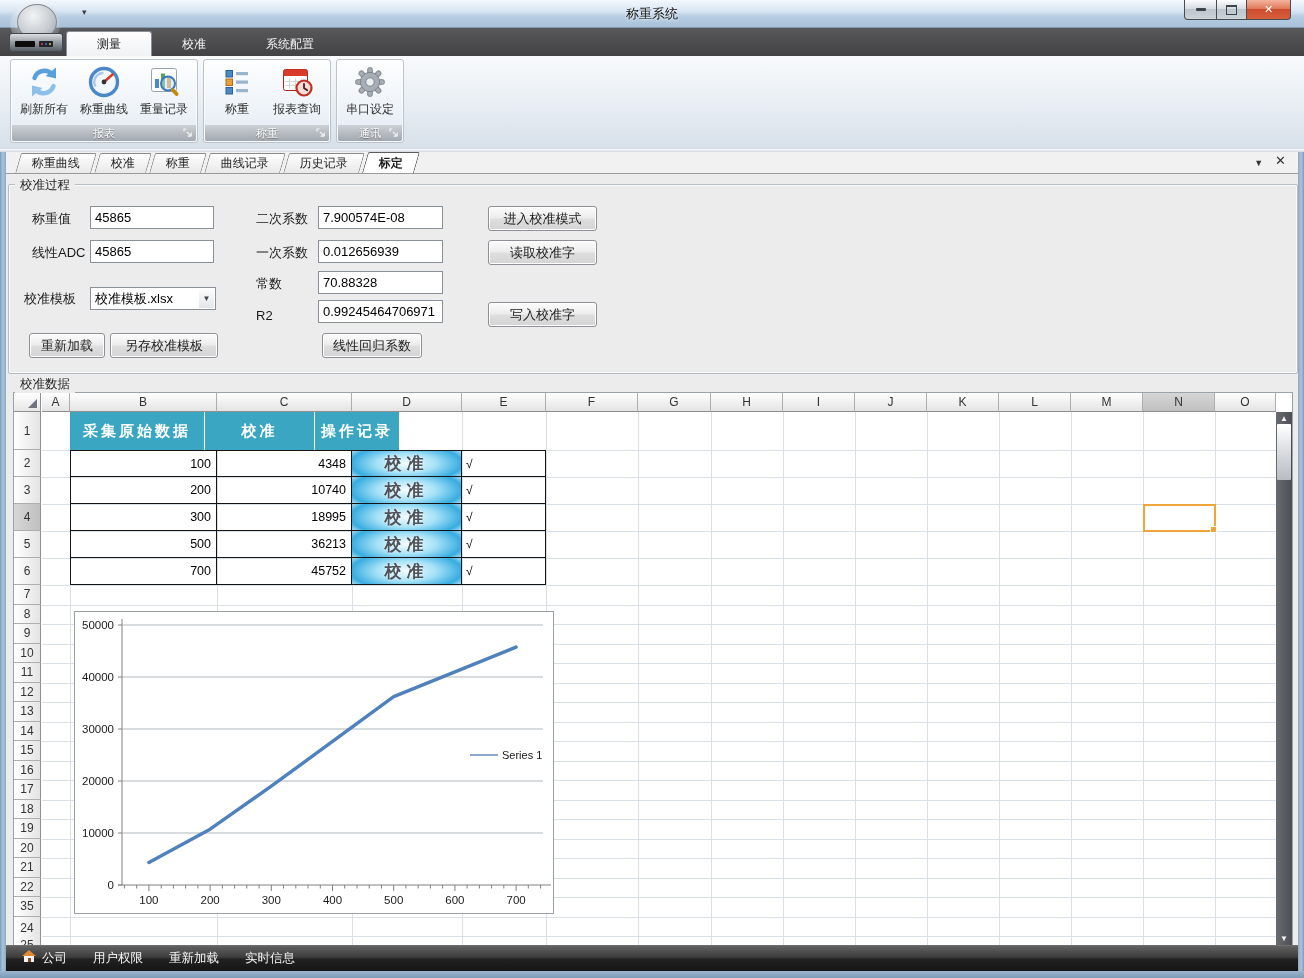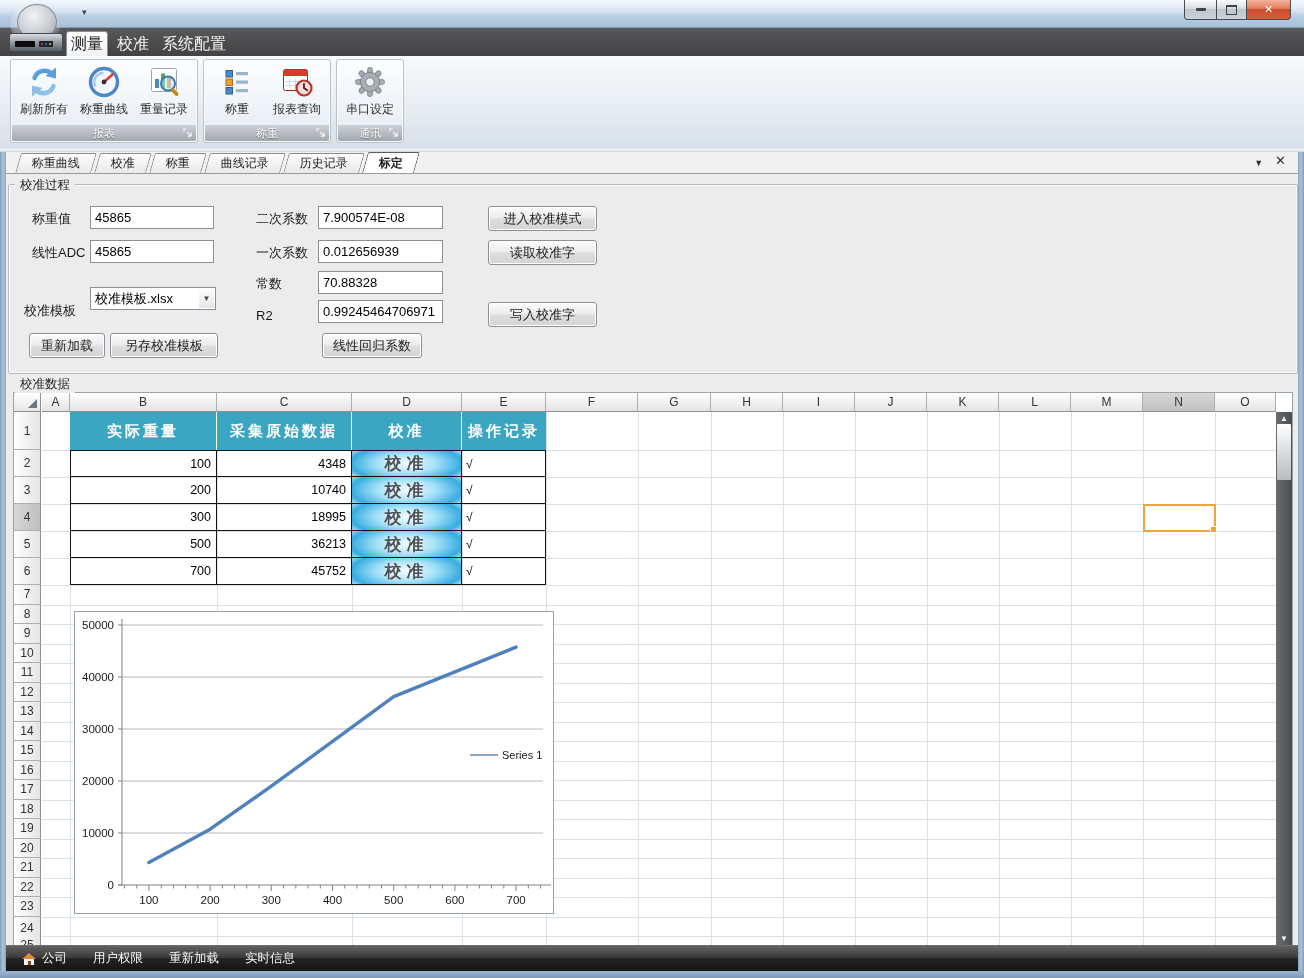--- a/index.html
+++ b/index.html
@@ -34,21 +34,21 @@
     background:radial-gradient(circle at 40% 32%,#f2f4f6,#c6cbd0 58%,#969da5);border:1px solid #848b92}
   #appicon .base{position:absolute;left:1px;bottom:1px;width:52px;height:17px;border-radius:3px;
     background:linear-gradient(#dcdfe2,#9aa1a7 45%,#565d64);border:1px solid #42484e}
   #appicon .screen{position:absolute;left:7px;bottom:6px;width:20px;height:6px;background:#0c0c0c;border-radius:1px}
   #appicon .leds{position:absolute;left:31px;bottom:6px;width:14px;height:6px;background:#20242a;border-radius:1px;
     display:flex;align-items:center;justify-content:space-evenly}
   #appicon .leds i{width:2px;height:2px;border-radius:50%}
   
   #ribtabs{position:absolute;left:0;right:0;top:27px;height:29px;z-index:4;
     background:linear-gradient(#59595c,#424245);display:flex;align-items:flex-end;padding-left:66px;box-sizing:border-box}
-  .rtab{height:23px;display:flex;align-items:center;padding:0 4px;margin-right:5px;font-size:16px;color:#f4f4f4}
+  .rtab{height:23px;display:flex;align-items:center;padding:0 30px;font-size:12px;color:#f4f4f4}
   .rtab.active{background:linear-gradient(#fefefe,#f0f2f4);color:#1c1c1c;border-radius:3px 3px 0 0;
     border:1px solid #88909a;border-bottom:none;height:24px}
   
   #ribbon{position:absolute;left:0;right:0;top:56px;height:93px;z-index:3;
     background:linear-gradient(#f8fafc,#e7edf3 55%,#d7e0e9);border-bottom:1px solid #99a5b2}
   #ribgroups{position:absolute;left:10px;top:3px;bottom:6px;display:flex;gap:5px}
   .rgroup{position:relative;border:1px solid #bac3cc;border-radius:3px;padding:2px 3px 18px 3px;display:flex;
     background:linear-gradient(#fdfeff,#eff4f9 55%,#e3eaf2);box-shadow:inset 0 0 0 1px rgba(255,255,255,.7)}
   .rbtn{min-width:50px;display:flex;flex-direction:column;align-items:center;padding:3px 5px 0 5px;border-radius:3px;cursor:default}
   .rbtn .ic{width:34px;height:34px;margin-bottom:2px}
@@ -125,36 +125,37 @@
   #chartbox svg{font-family:"Liberation Sans","DejaVu Sans",sans-serif}
   #vsb{position:absolute;top:19px;bottom:0;width:16px;background:linear-gradient(90deg,#686c70,#4b4f53);z-index:5}
   #vsb .thumb{position:absolute;left:1px;right:1px;top:12px;height:56px;border-radius:1px;
     background:linear-gradient(#ffffff,#d2d6da 60%,#b9bdc1)}
   #vsb .ar{position:absolute;left:0;right:0;display:flex;justify-content:center;color:#f2f2f2;font-size:8px}
   #vsb .up{top:2px} #vsb .dn{bottom:2px}
   
   #statusbar{position:absolute;left:6px;right:6px;bottom:7px;height:26px;z-index:4;
     background:linear-gradient(#616161,#3c3c3c 45%,#222 52%,#141414);border-top:1px solid #6e6e6e;
     display:flex;align-items:center;color:#f5f5f5;font-size:12.5px;padding-left:16px;box-sizing:border-box}
-  .sitem{display:flex;align-items:center;margin-right:26px;white-space:nowrap}
+  .sitem{display:flex;align-items:flex-start;margin-right:26px;white-space:nowrap}
   .home{position:relative;width:14px;height:12px;margin-right:6px}
   .home .roof{position:absolute;left:0;top:0;width:0;height:0;border-left:7px solid transparent;
     border-right:7px solid transparent;border-bottom:6px solid #e08a36}
   .home .body{position:absolute;left:2px;top:6px;width:10px;height:6px;background:#f3f3f3}
   .home .door{position:absolute;left:6px;top:8px;width:3px;height:4px;background:#7a4a20}
 </style>
 </head>
 <body>
 
 <div id="win">
   <div id="brdL" class="brd"></div>
   <div id="brdR" class="brd"></div>
   <div id="brdB" class="brd"></div>
 
   <div id="titlebar">
+    <div id="title">称重系统</div>
     <div id="qat-arrow">▾</div>
     <div id="capbtns">
       <div class="cap min">
           <i class="minbar"></i>
         </div>
       <div class="cap max">
           <i class="maxbox"></i>
         </div>
       <div class="cap close">✕</div>
     </div>
@@ -315,21 +316,21 @@
   <div id="gb2lab">校准数据</div>
   <div id="panel">
       <div class="flab" style="left: 32px; top: 210px;">称重值</div>
       <div class="finput" style="left: 90px; top: 206px; width: 118px;">
         <span>45865</span>
       </div>
       <div class="flab" style="left: 32px; top: 244px;">线性ADC</div>
       <div class="finput" style="left: 90px; top: 240px; width: 118px;">
         <span>45865</span>
       </div>
-      <div class="flab" style="left: 24px; top: 290px; margin-top: 12px;">校准模板</div>
+      <div class="flab" style="left: 24px; top: 290px;">校准模板</div>
       <div class="combo" style="left: 90px; top: 287px; width: 120px;">
         <span>校准模板.xlsx</span>
         <span class="arr">▼</span>
       </div>
       <div class="flab" style="left: 256px; top: 210px;">二次系数</div>
       <div class="finput" style="left: 318px; top: 206px; width: 119px;">
         <span>7.900574E-08</span>
       </div>
       <div class="flab" style="left: 256px; top: 244px;">一次系数</div>
       <div class="finput" style="left: 318px; top: 240px; width: 119px;">
@@ -424,25 +425,24 @@
       <div class="rhcell" style="top: 309px; height: 19.5px;">13</div>
       <div class="rhcell" style="top: 328.5px; height: 19.5px;">14</div>
       <div class="rhcell" style="top: 348px; height: 19.5px;">15</div>
       <div class="rhcell" style="top: 367.5px; height: 19.5px;">16</div>
       <div class="rhcell" style="top: 387px; height: 19.5px;">17</div>
       <div class="rhcell" style="top: 406.5px; height: 19.5px;">18</div>
       <div class="rhcell" style="top: 426px; height: 19.5px;">19</div>
       <div class="rhcell" style="top: 445.5px; height: 19.5px;">20</div>
       <div class="rhcell" style="top: 465px; height: 19.5px;">21</div>
       <div class="rhcell" style="top: 484.5px; height: 19.5px;">22</div>
-      <div class="rhcell" style="top: 504px; height: 19.5px;">23</div>
+      <div class="rhcell" style="top: 504px; height: 19.5px;">35</div>
       <div class="rhcell" style="top: 523.5px; height: 23px;">24</div>
       <div class="rhcell" style="top: 543px; height: 19.5px;">25</div>
       <div class="thead" style="left: 56px; top: 19px; height: 38px; width: 476px;">
-        <div class="thcell" style="width: 147px;">实际重量</div>
         <div class="thcell" style="width: 135px;">采集原始数据</div>
         <div class="thcell" style="width: 110px;">校准</div>
         <div class="thcell" style="width: 84px;">操作记录</div>
       </div>
       <div class="dcell num bleft first" style="left: 56px; top: 57px; width: 147px; height: 27px;">100</div>
       <div class="dcell num first" style="left: 203px; top: 57px; width: 135px; height: 27px;">4348</div>
       <div class="dcell glow first" style="left: 338px; top: 57px; width: 110px; height: 27px;">
         <span>校准</span>
       </div>
       <div class="dcell check first" style="left: 448px; top: 57px; width: 84px; height: 27px;">√</div>

